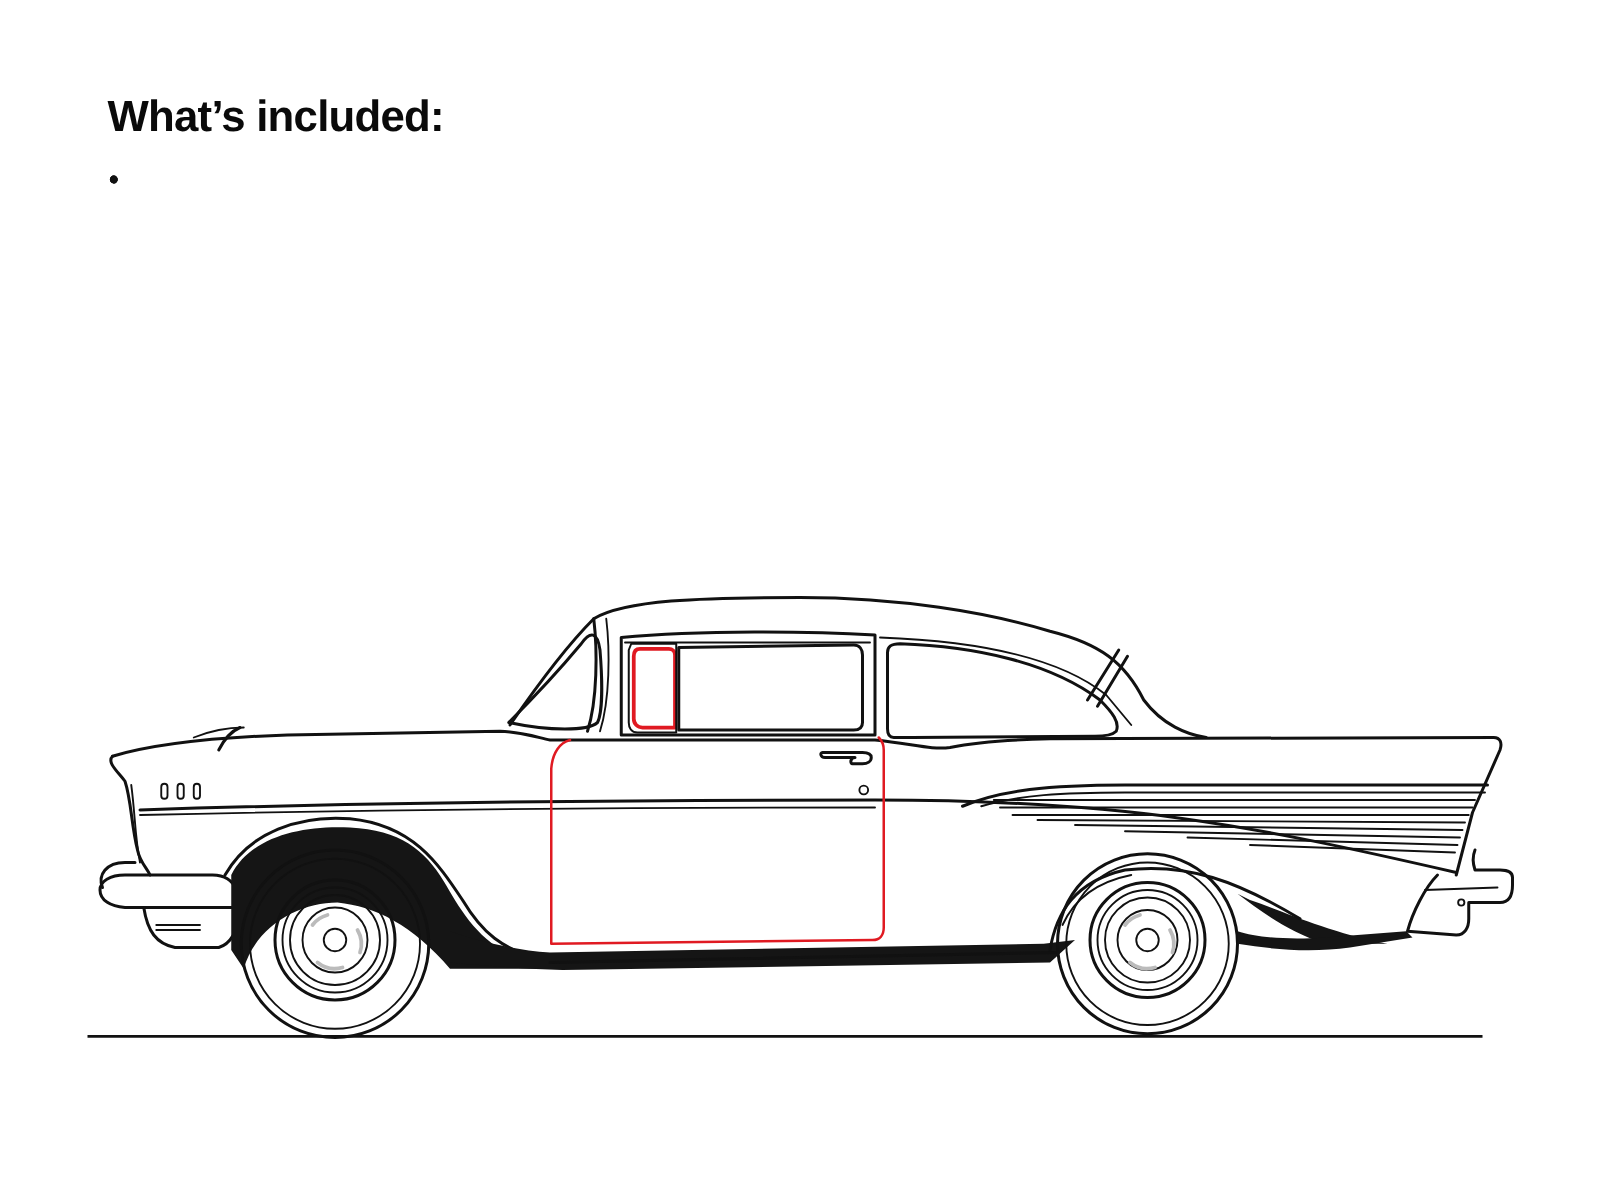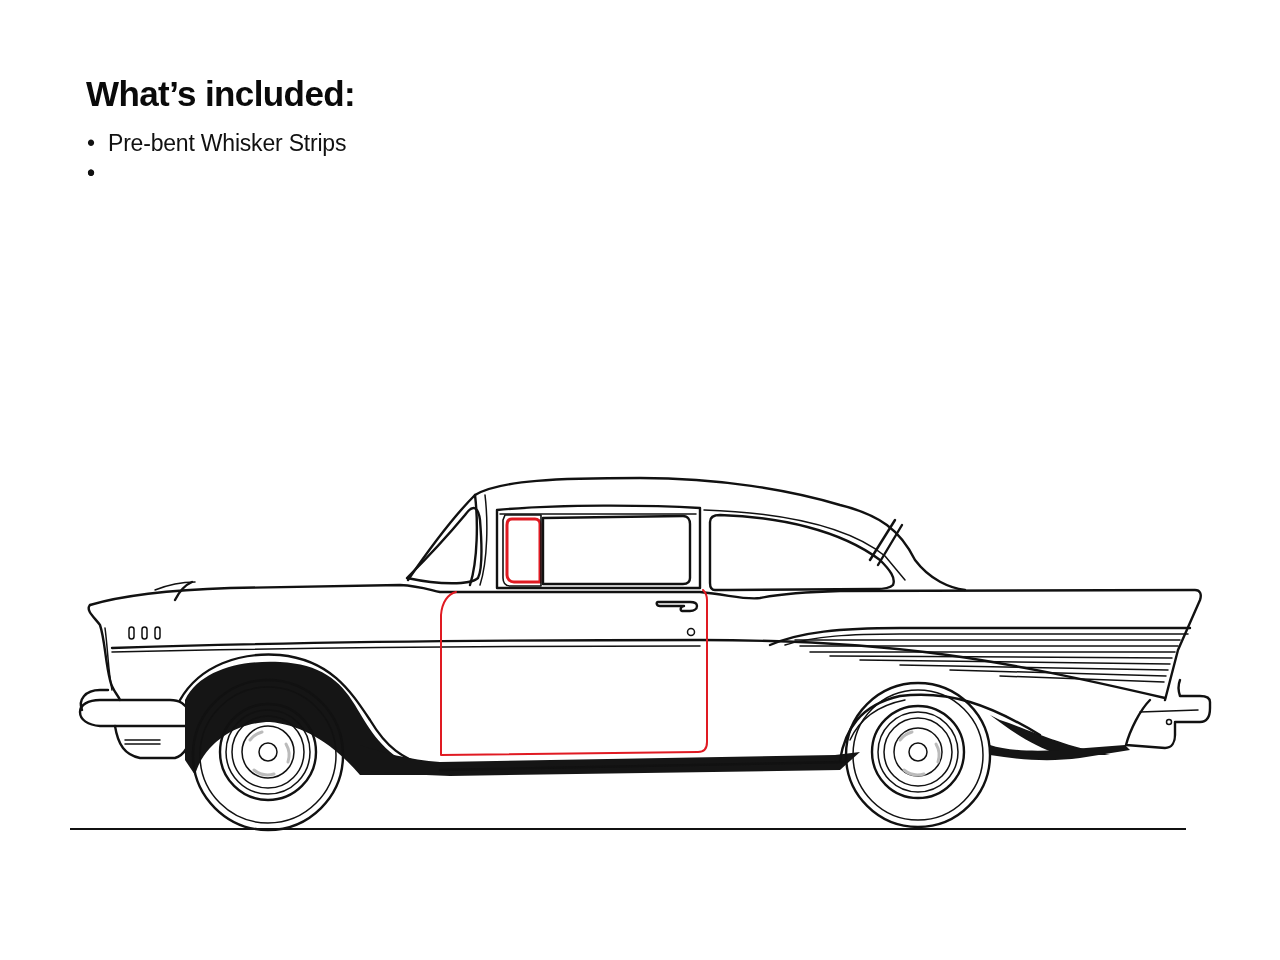--- a/index.html
+++ b/index.html
@@ -16,21 +16,21 @@
     svg .rd { fill: none; stroke: #e01a22; stroke-width: 2; stroke-linecap: round; stroke-linejoin: round; }
     svg .rdb { fill: none; stroke: #e01a22; stroke-width: 3; stroke-linejoin: round; }
     svg .blk { fill: #151515; stroke: none; }
   </style>
 </head>
 <body>
 
 <div class="header">
   <h1 class="title">What’s included:</h1>
   <ul class="items">
-    <li><span class="bullet">•</span><span>Pre-bent Whisker Strips</span></li>
+    <li><span class="bullet">•</span></li>
     <li><span class="bullet">•</span></li>
     <li><span class="bullet">•</span></li>
   </ul>
 </div>
 
 <svg class="illustration" viewBox="0 0 1280 960" xmlns="http://www.w3.org/2000/svg">
 
   <line x1="70" y1="829" x2="1186" y2="829" stroke="#111" stroke-width="2.2"></line>
 
   <path class="k" d="M408,580 C430,548 455,515 475,495 C500,480 560,478 640,478 C720,478 790,490 840,505 C880,515 900,530 915,560 C930,580 950,588 965,590"></path>

